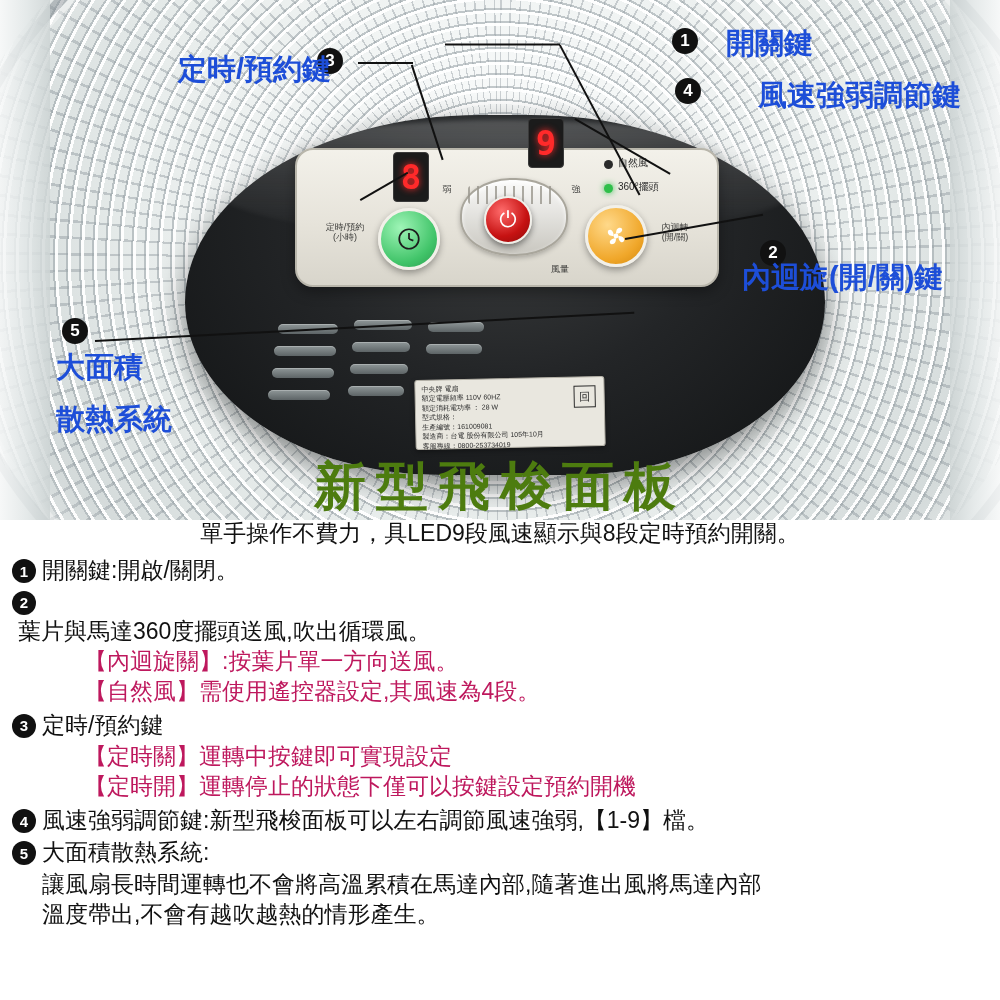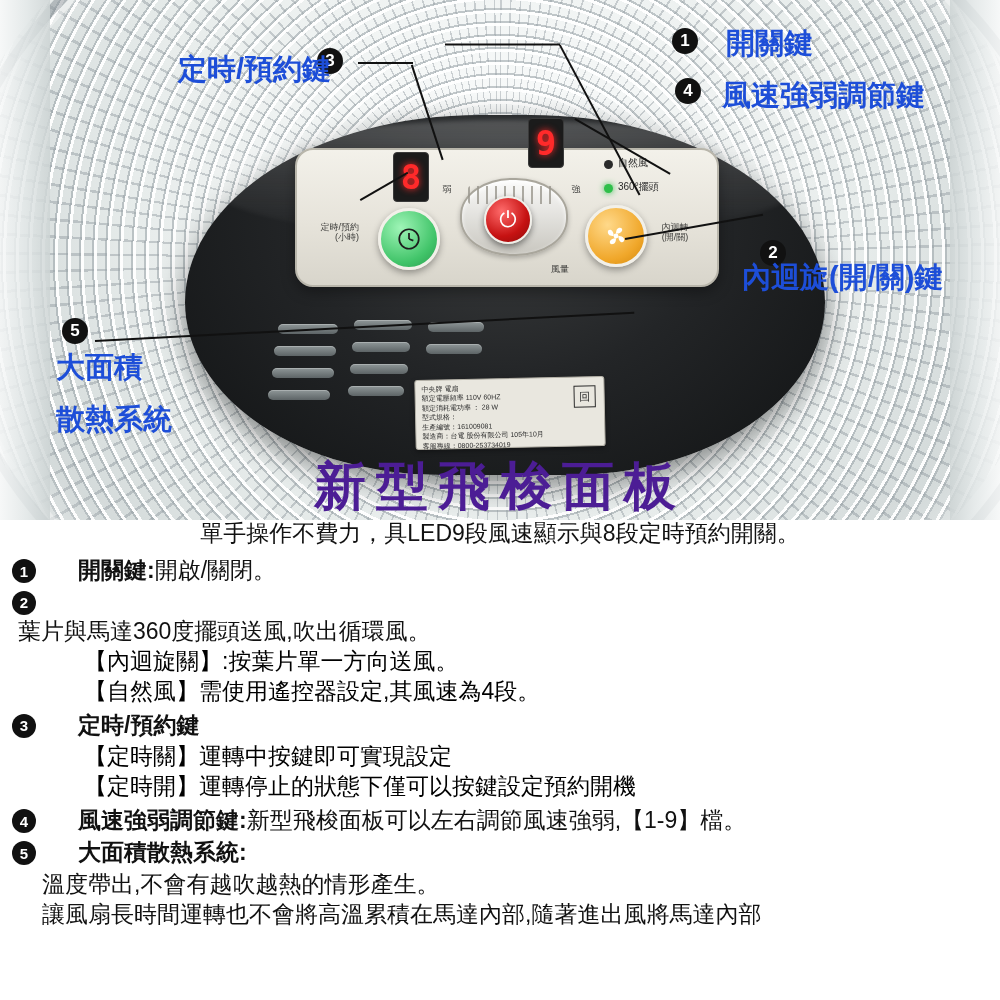--- a/index.html
+++ b/index.html
@@ -139,39 +139,39 @@
     font-size:17px;font-weight:bold;
   }
   .callout-label{
     position:absolute;font-size:29px;font-weight:bold;color:#1d4ed8;white-space:nowrap;
   }
   .lead{position:absolute;background:#111;height:1.5px;transform-origin:0 50%;}
 
   
   .big-title{
     position:absolute;left:0;top:452px;width:1000px;text-align:center;
-    font-size:52px;font-weight:bold;letter-spacing:10px;color:#4c1d95;
+    font-size:52px;font-weight:bold;letter-spacing:10px;color:#4d7c0f;
   }
   .subtitle{
     position:absolute;left:0;top:518px;width:1000px;text-align:center;
     font-size:23px;color:#111;
   }
 
   
   .content{position:absolute;left:0;top:556px;width:1000px;}
   .row{position:relative;display:flex;align-items:flex-start;margin:0 0 2px 0;}
   .bullet{
     flex:0 0 auto;width:24px;height:24px;border-radius:50%;background:#111;color:#fff;
     display:flex;align-items:center;justify-content:center;font-size:15px;font-weight:bold;
     margin:3px 6px 0 12px;
   }
   .ltxt{font-size:23px;line-height:1.30;color:#111;}
-  .ltxt b{font-weight:bold;margin-left:36px;}
+  .ltxt b{font-weight:normal;}
   .indent1{margin-left:42px;font-size:23px;line-height:1.30;color:#111;}
-  .indent2{margin-left:84px;font-size:23px;line-height:1.30;color:#000000;}
+  .indent2{margin-left:84px;font-size:23px;line-height:1.30;color:#be185d;}
 </style>
 </head>
 <body>
 
 <div class="photo">
   <div class="grille"></div>
   <div class="grille-rim"></div>
   <div class="frame-left"></div>
   <div class="frame-right"></div>
 
@@ -210,21 +210,21 @@
   <div class="btn-round btn-swing">
     <svg width="28" height="28" viewBox="0 0 24 24">
       <circle cx="12" cy="12" r="2.1" fill="#fff"></circle>
       <path d="M12 10c0-3 1-5 3.5-5 2 0 2.5 2.5.7 3.8C14.8 9.8 13.3 10 12 10z" fill="#fff"></path>
       <path d="M12 14c0 3-1 5-3.5 5-2 0-2.5-2.5-.7-3.8C9.2 14.2 10.7 14 12 14z" fill="#fff"></path>
       <path d="M14 12c3 0 5 1 5 3.5 0 2-2.5 2.5-3.8.7C14.2 14.8 14 13.3 14 12z" fill="#fff"></path>
       <path d="M10 12c-3 0-5-1-5-3.5 0-2 2.5-2.5 3.8-.7C9.8 9.2 10 10.7 10 12z" fill="#fff"></path>
     </svg>
   </div>
 
-  <div class="panel-text" style="left:289px;top:222px;width:70px;text-align:right;">
+  <div class="panel-text" style="left:310px;top:222px;width:70px;">
     <span>定時/預約</span><br>
     <span>(小時)</span>
   </div>
   <div class="panel-text" style="left:437px;top:184px;width:20px;">弱</div>
   <div class="panel-text" style="left:566px;top:184px;width:20px;">強</div>
   <div class="panel-text" style="left:540px;top:264px;width:40px;">風量</div>
 
   <div class="led-dot" style="left:604px;top:160px;background:#2b2b2b;"></div>
   <div class="dot-label" style="left:618px;top:156px;">自然風</div>
   <div class="led-dot" style="left:604px;top:184px;background:#2fbf4a;box-shadow:0 0 6px #2fbf4a;"></div>
@@ -251,21 +251,21 @@
   <div class="lead" style="left:358px;top:62px;width:55px;"></div>
   <div class="lead" style="left:412px;top:64px;width:100px;transform:rotate(72deg);"></div>
   <div class="lead" style="left:408px;top:172px;width:55px;transform:rotate(150deg);"></div>
   <div class="lead" style="left:575px;top:118px;width:110px;transform:rotate(30deg);"></div>
   <div class="lead" style="left:95px;top:340px;width:540px;transform:rotate(-3deg);"></div>
 
   <div class="num" style="left:672px;top:28px;">1</div>
   <div class="callout-label" style="left:726px;top:24px;">開關鍵</div>
 
   <div class="num" style="left:675px;top:78px;">4</div>
-  <div class="callout-label" style="left:722px;top:76px;">風速強弱調節鍵</div>
+  <div class="callout-label" style="left:758px;top:76px;">風速強弱調節鍵</div>
 
   <div class="num" style="left:760px;top:240px;">2</div>
   <div class="callout-label" style="left:742px;top:258px;">內迴旋(開/關)鍵</div>
 
   <div class="num" style="left:317px;top:48px;">3</div>
   <div class="callout-label" style="left:178px;top:50px;">定時/預約鍵</div>
 
   <div class="num" style="left:62px;top:318px;">5</div>
   <div class="callout-label" style="left:56px;top:348px;">大面積</div>
   <div class="callout-label" style="left:56px;top:400px;">散熱系統</div>
@@ -305,16 +305,16 @@
       <b>風速強弱調節鍵:</b><span>新型飛梭面板可以左右調節風速強弱,【1-9】檔。</span>
     </div>
   </div>
 
   <div class="row">
     <div class="bullet">5</div>
     <div class="ltxt">
       <b>大面積散熱系統:</b>
     </div>
   </div>
+  <div class="indent1">讓風扇長時間運轉也不會將高溫累積在馬達內部,隨著進出風將馬達內部</div>
   <div class="indent1">溫度帶出,不會有越吹越熱的情形產生。</div>
-  <div class="indent1">讓風扇長時間運轉也不會將高溫累積在馬達內部,隨著進出風將馬達內部</div>
 
 </div>
 
 </body></html>

